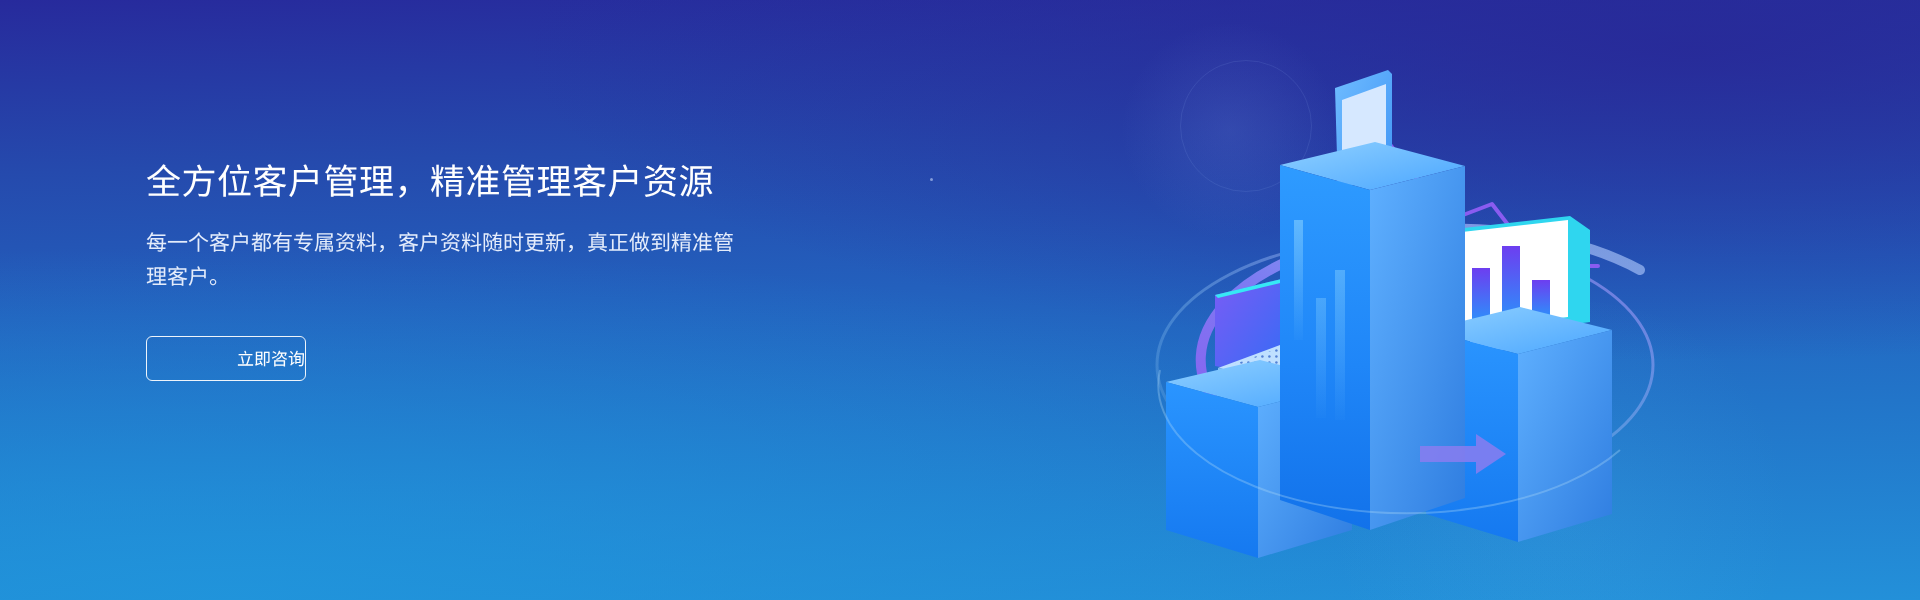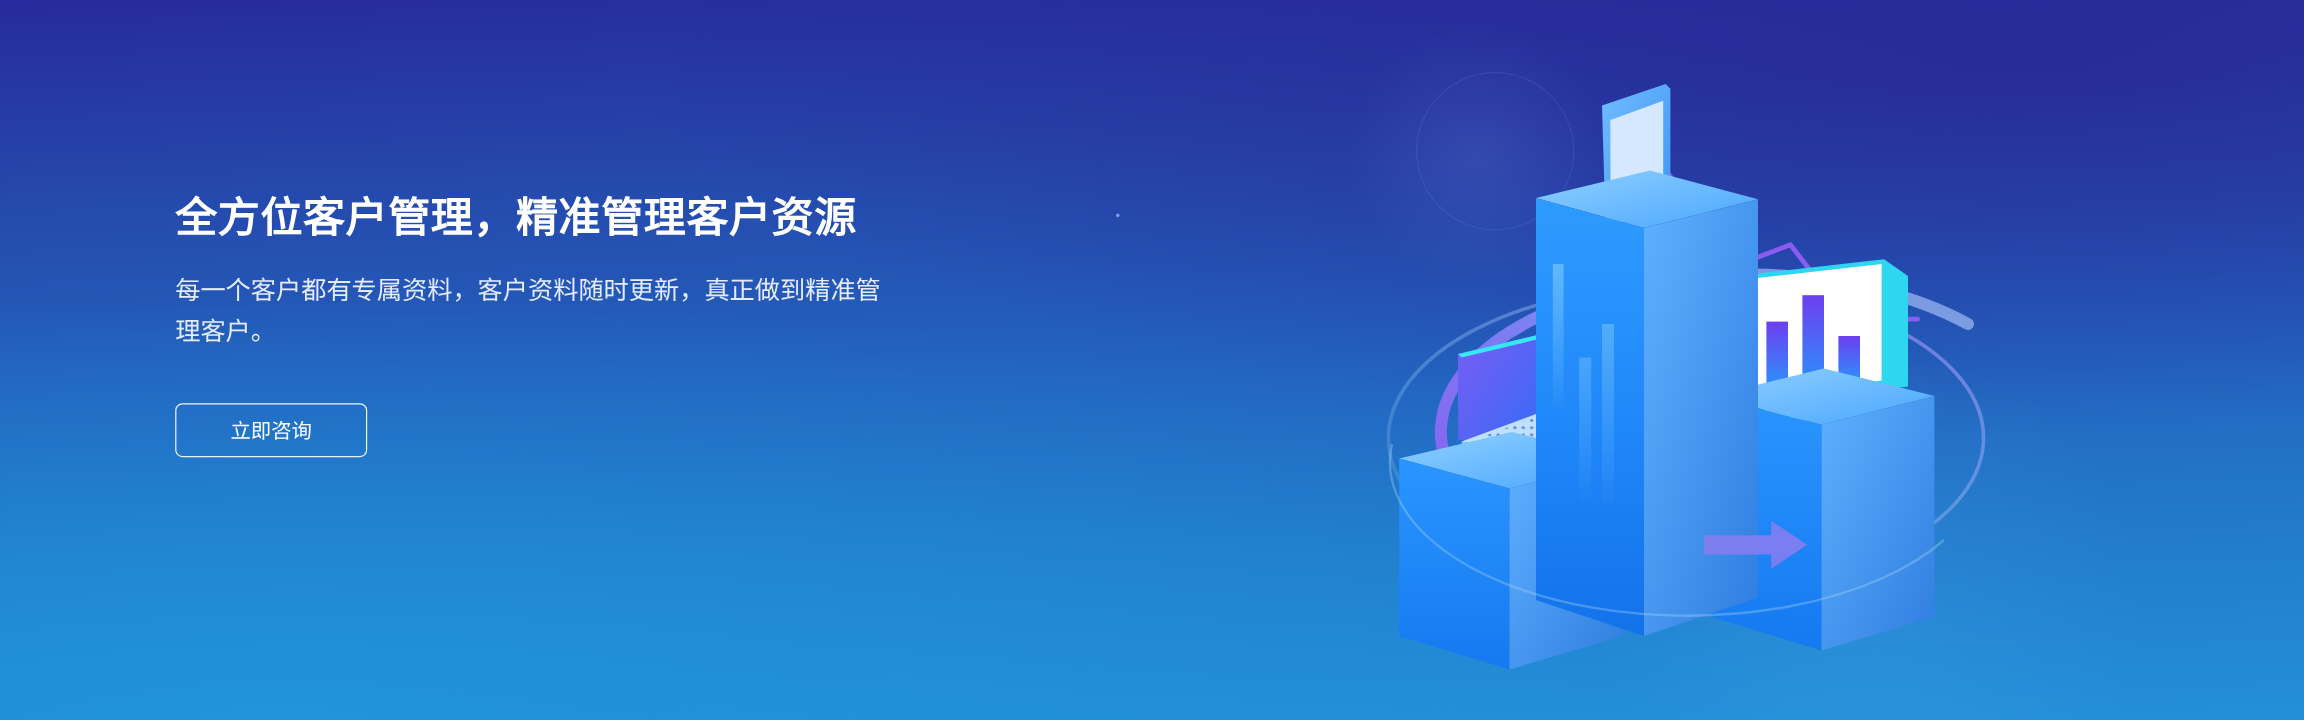--- a/index.html
+++ b/index.html
@@ -58,41 +58,41 @@
   .copy {
     position: absolute;
     left: 146px;
     top: 160px;
     width: 640px;
   }
   .headline {
     margin: 0;
     font-size: 35px;
     line-height: 1.25;
-    font-weight: 700;
+    font-weight: 400;
     color: #ffffff;
     letter-spacing: 0.5px;
     white-space: nowrap;
   }
   .subcopy {
     margin: 22px 0 0 0;
     font-size: 21px;
     line-height: 1.62;
     color: #e4ecfb;
     width: 590px;
     font-weight: 400;
   }
   .cta {
     display: inline-block;
     margin-top: 42px;
     padding: 0;
     width: 160px;
     height: 45px;
     line-height: 45px;
-    text-align: center;
+    text-align: right;
     border: 1px solid rgba(255,255,255,0.92);
     border-radius: 6px;
     color: #ffffff;
     font-size: 17px;
     background: transparent;
     cursor: pointer;
     box-sizing: border-box;
     font-family: inherit;
   }
 

